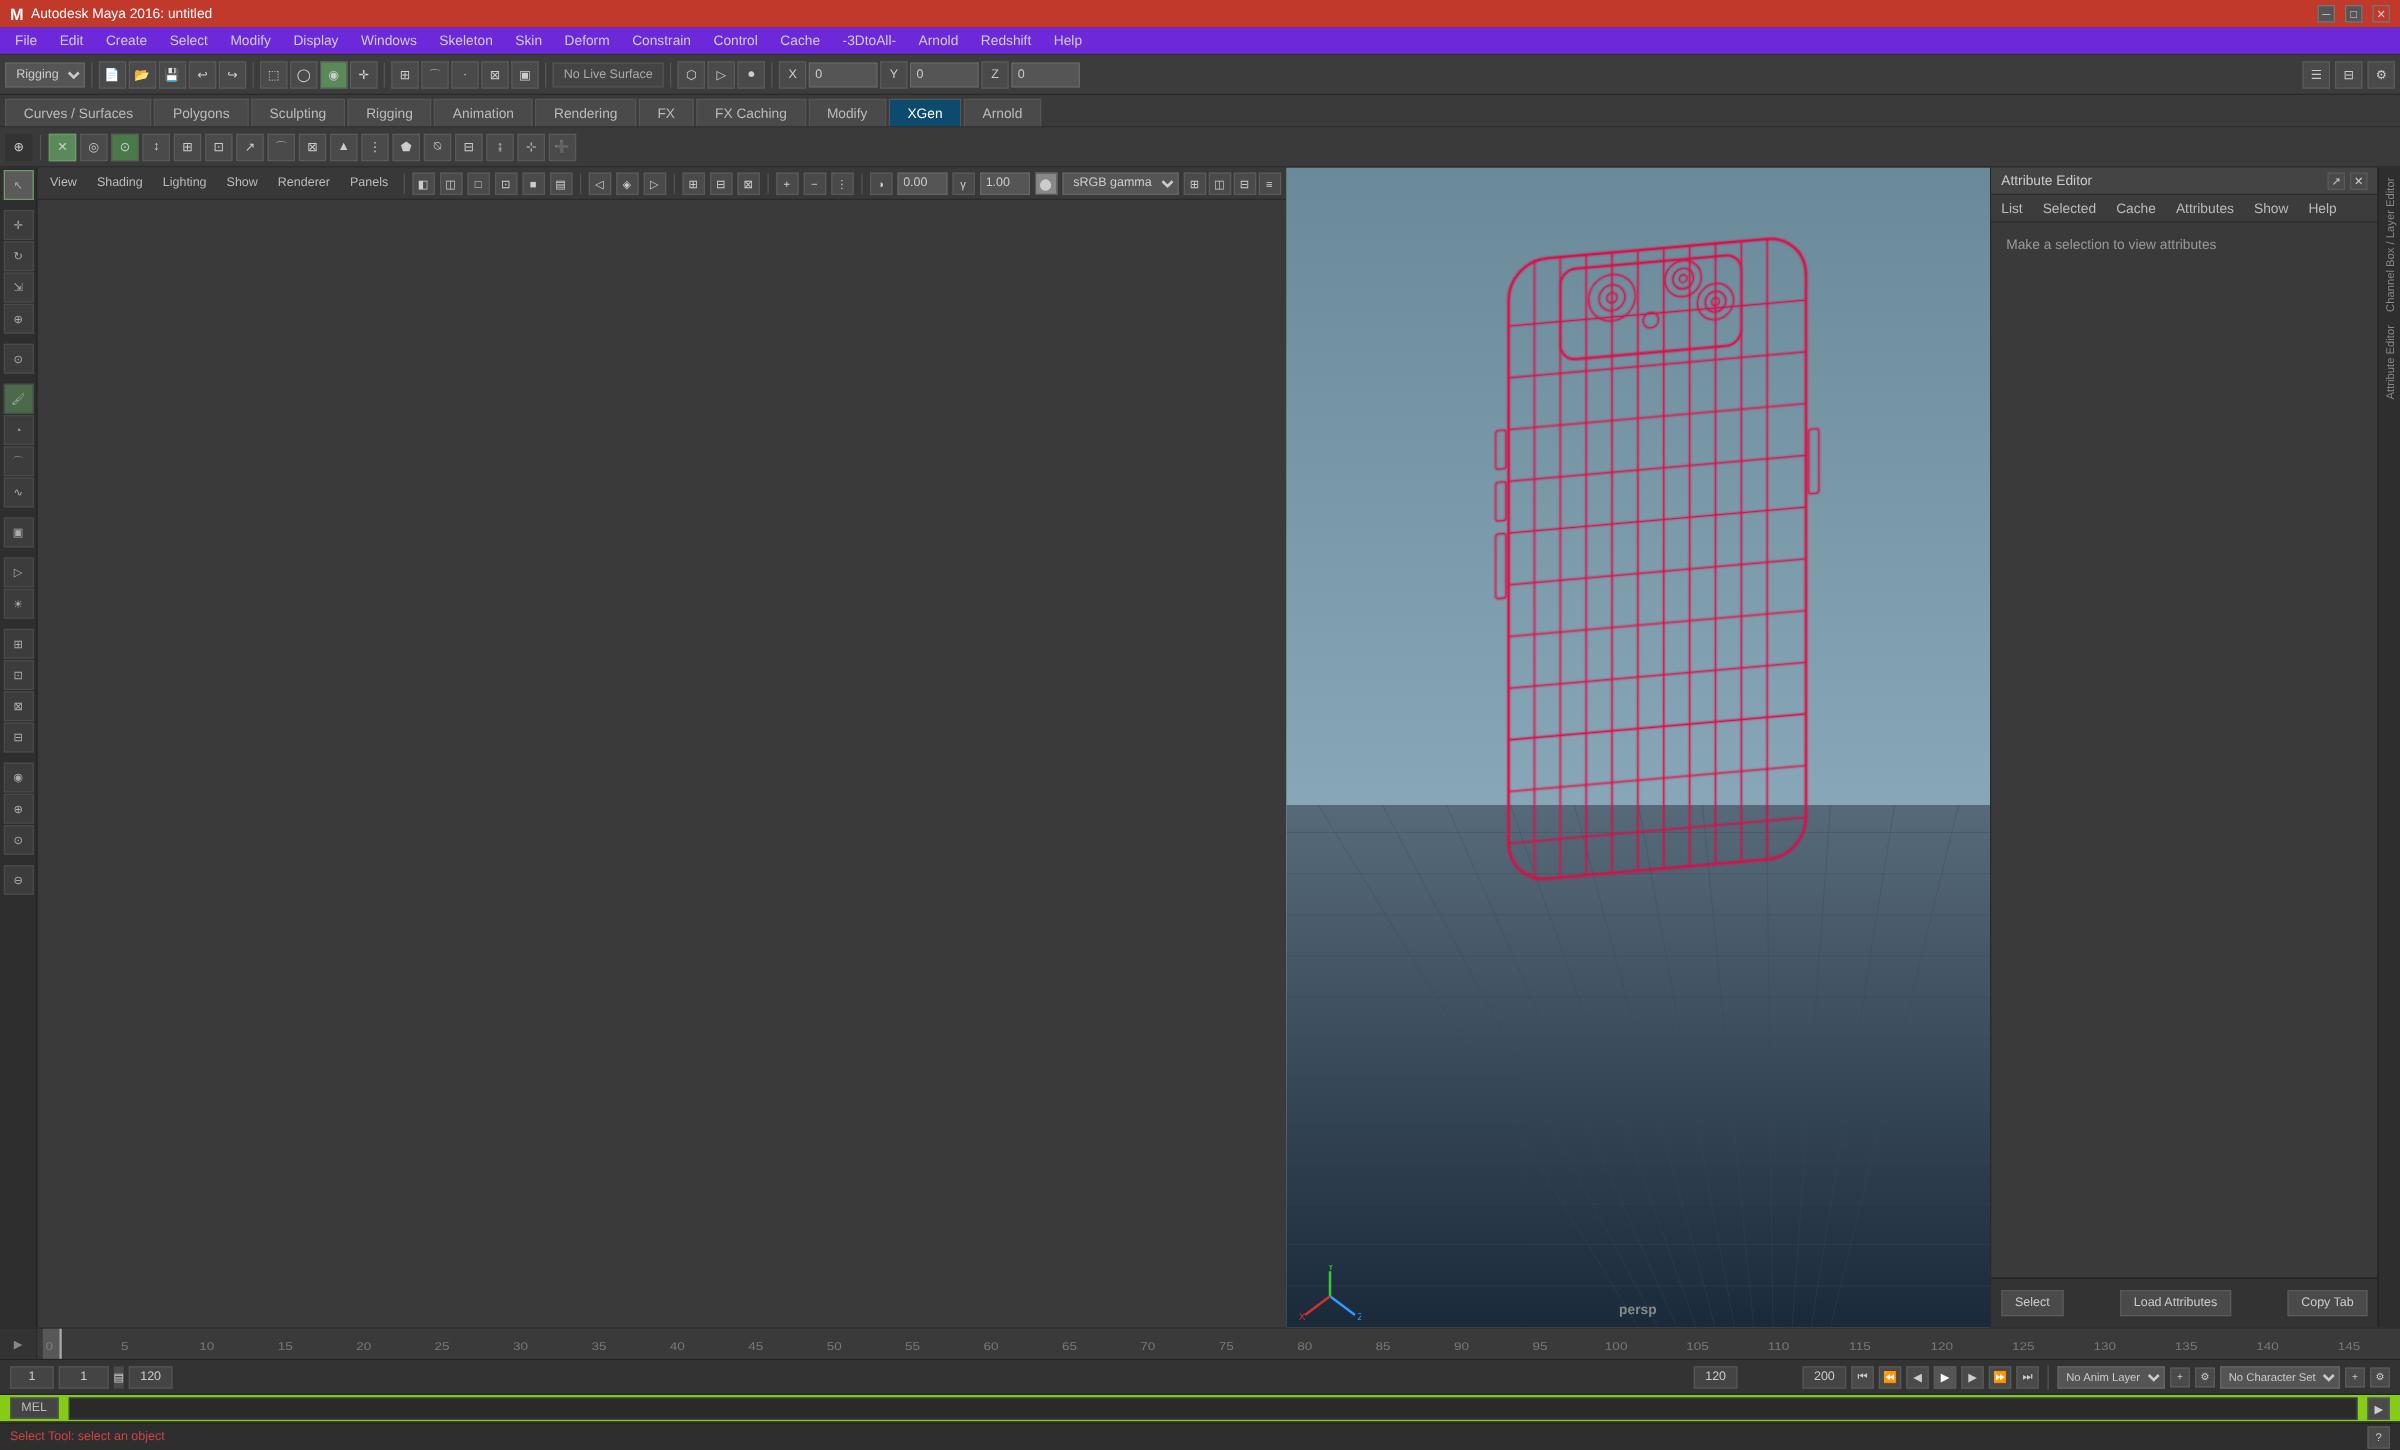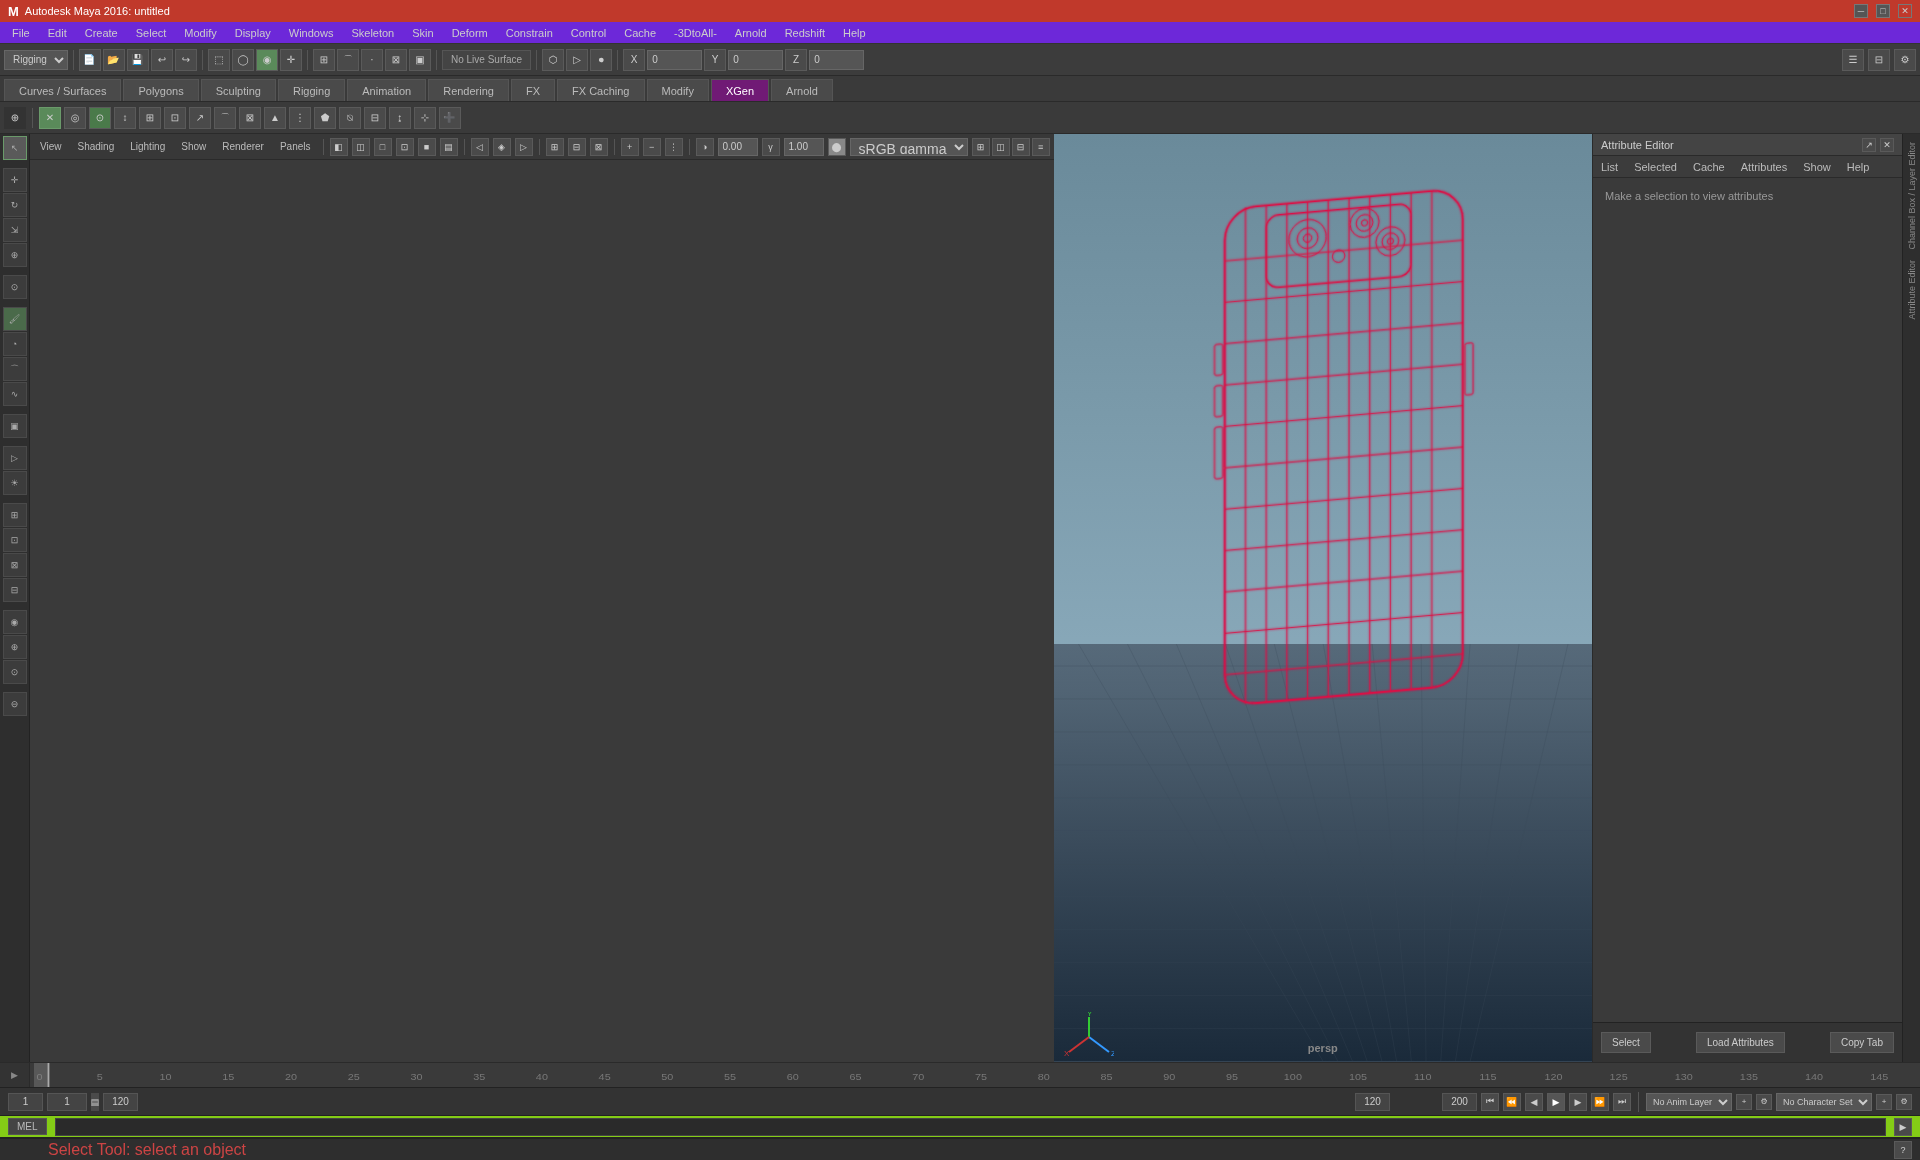--- a/index.html
+++ b/index.html
@@ -127,21 +127,21 @@
       color: #bbb;
       font-size: 11px;
       cursor: pointer;
       border: 1px solid #555;
       border-bottom: none;
       margin-right: 2px;
       height: 22px;
       display: flex; align-items: center;
     }
     .tab-item.active {
-      background: #701a75;
+      background: #0c4a6e;
       color: #fff;
     }
 
     
     #toolbar2 {
       width: 100%;
       height: 32px;
       background: #3a3a3a;
       display: flex;
       align-items: center;
@@ -358,37 +358,36 @@
     #status-bar {
       height: 22px;
       background: #2e2e2e;
       display: flex;
       align-items: center;
       padding: 0 8px;
       border-top: 1px solid #222;
     }
     #status-text {
       color: #cc4444;
-      font-size: 16px;
-      margin-left: 40px;
+      font-size: 10px;
     }
 
     
     #bottom-right-controls {
       display: flex;
       align-items: center;
       gap: 4px;
       margin-left: auto;
     }
 
     .gamma-select {
       background: #555;
       border: 1px solid #666;
       color: #ccc;
-      font-size: 14px;
+      font-size: 10px;
       padding: 1px 4px;
       height: 18px;
     }
 
     
     .phone-svg {
       position: absolute;
       top: 5%;
       left: 27%;
       width: 300px;

